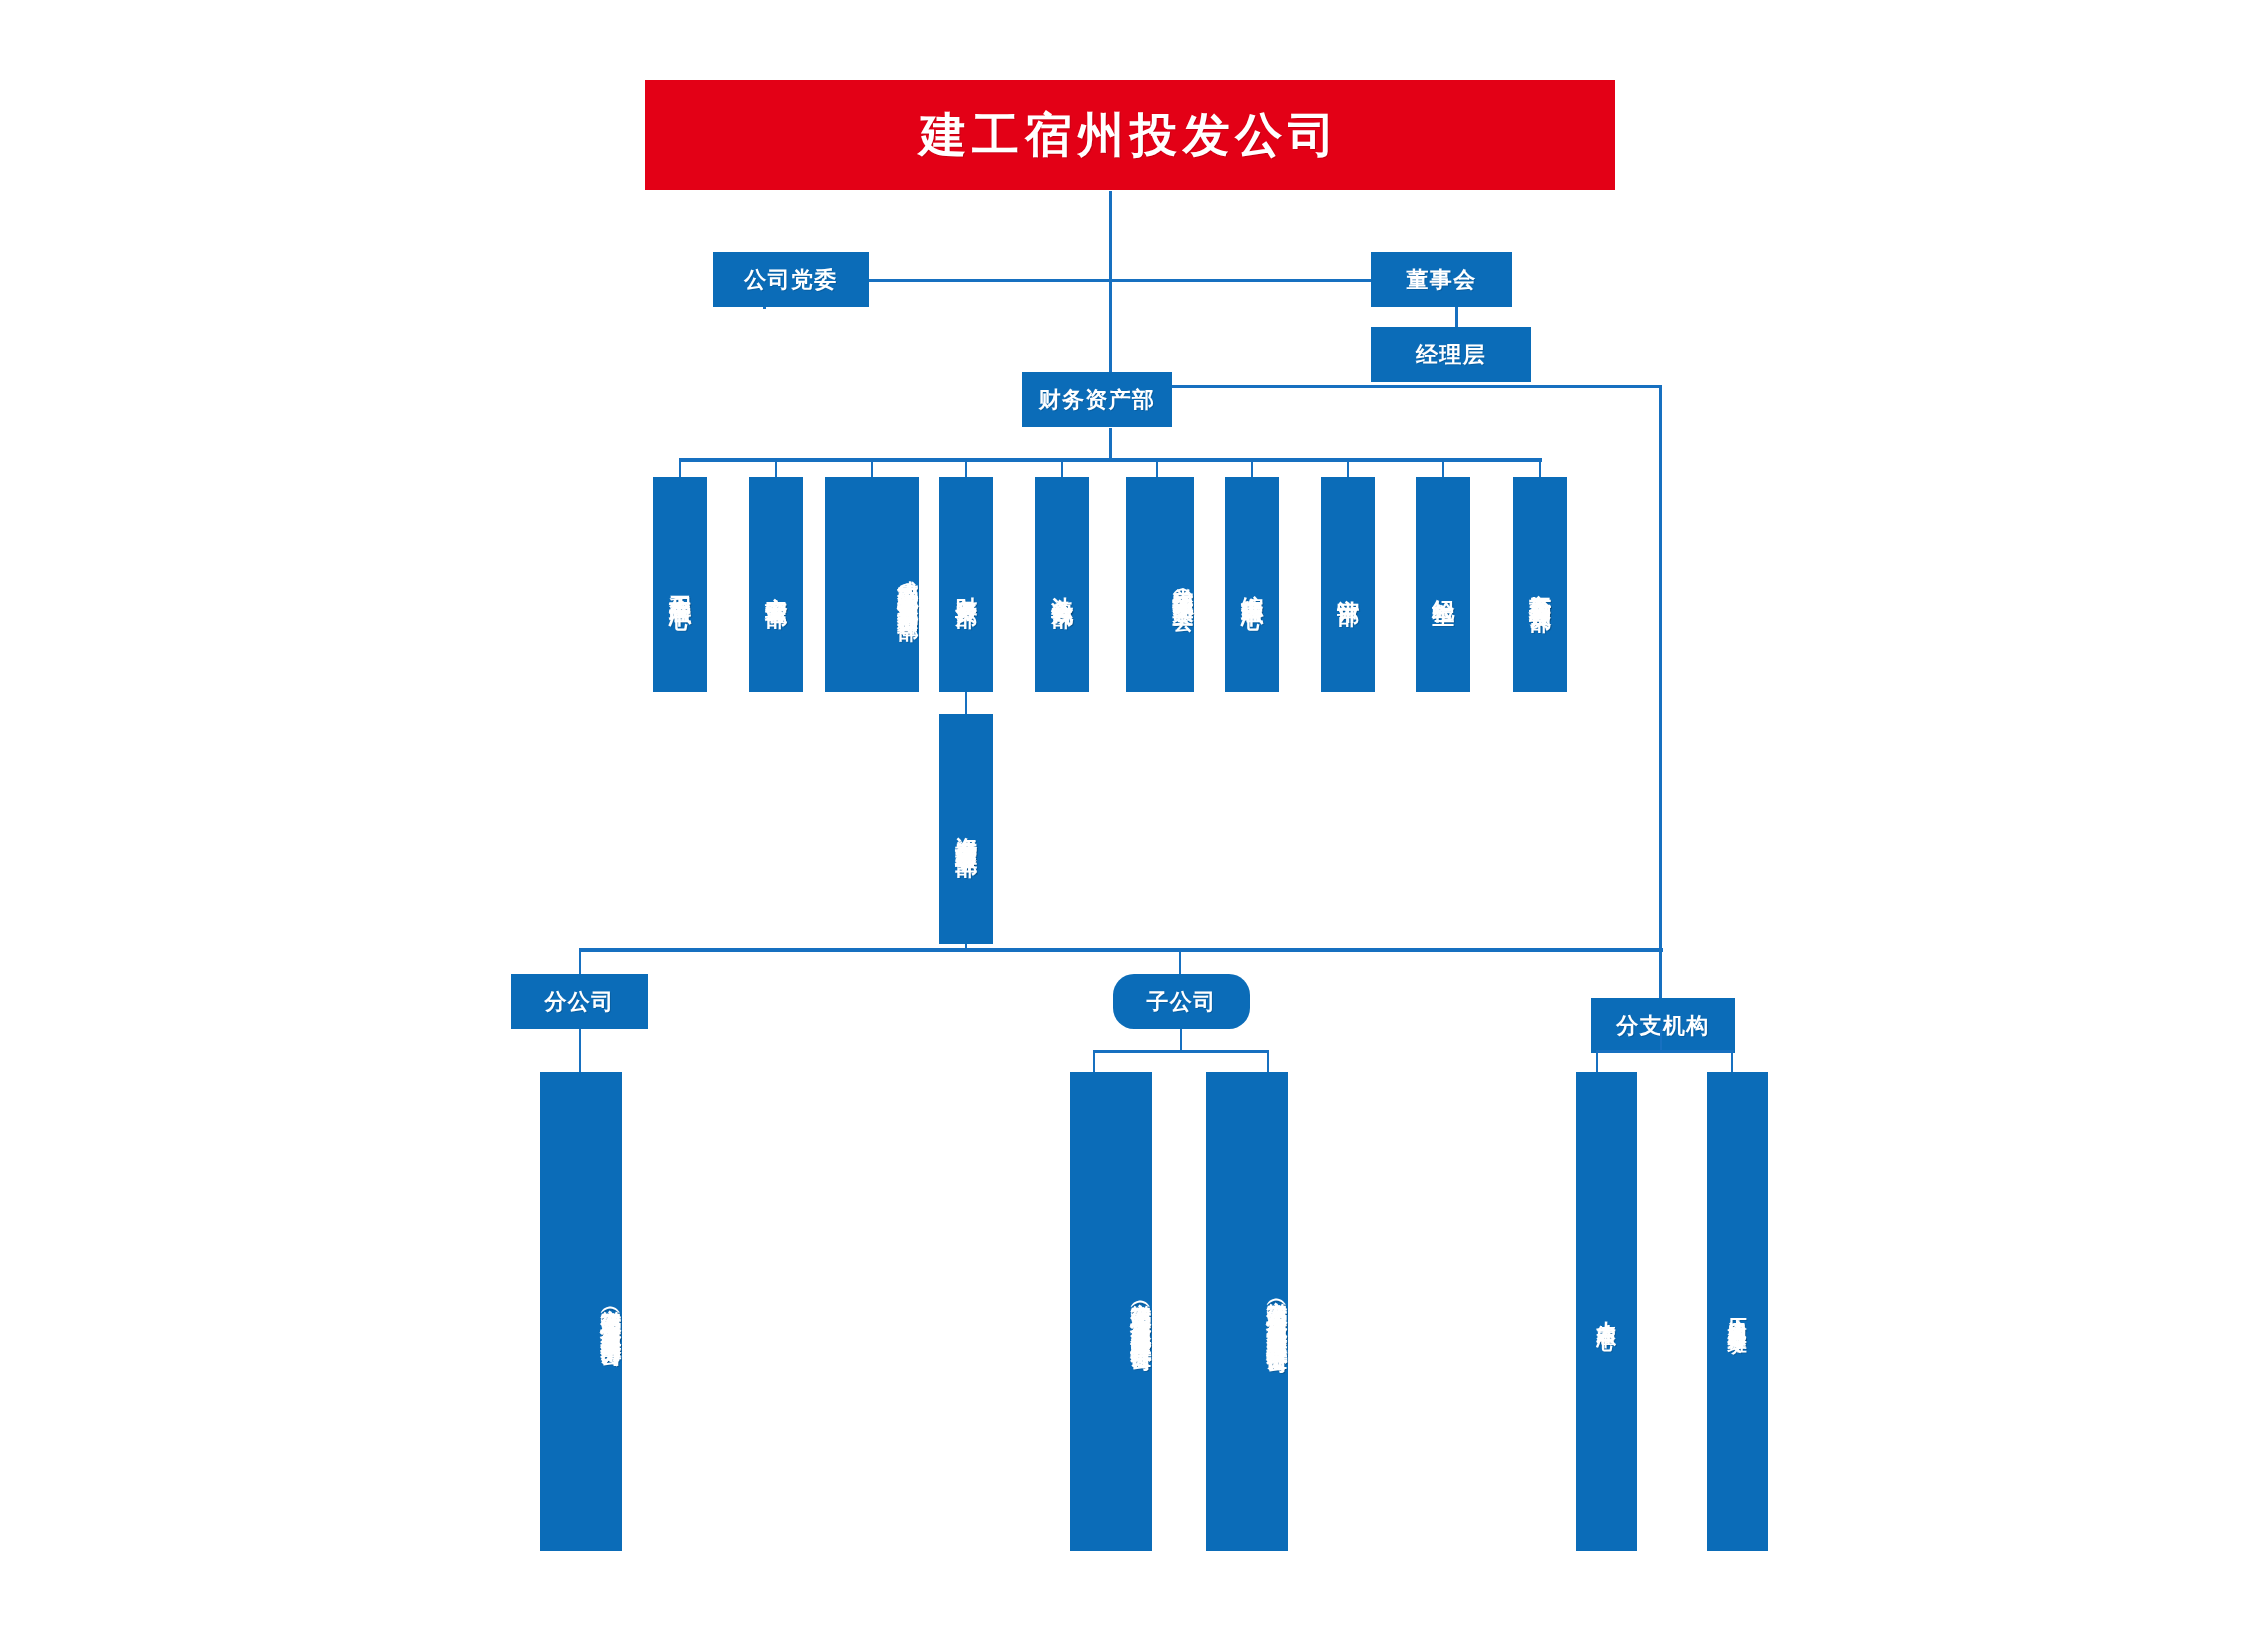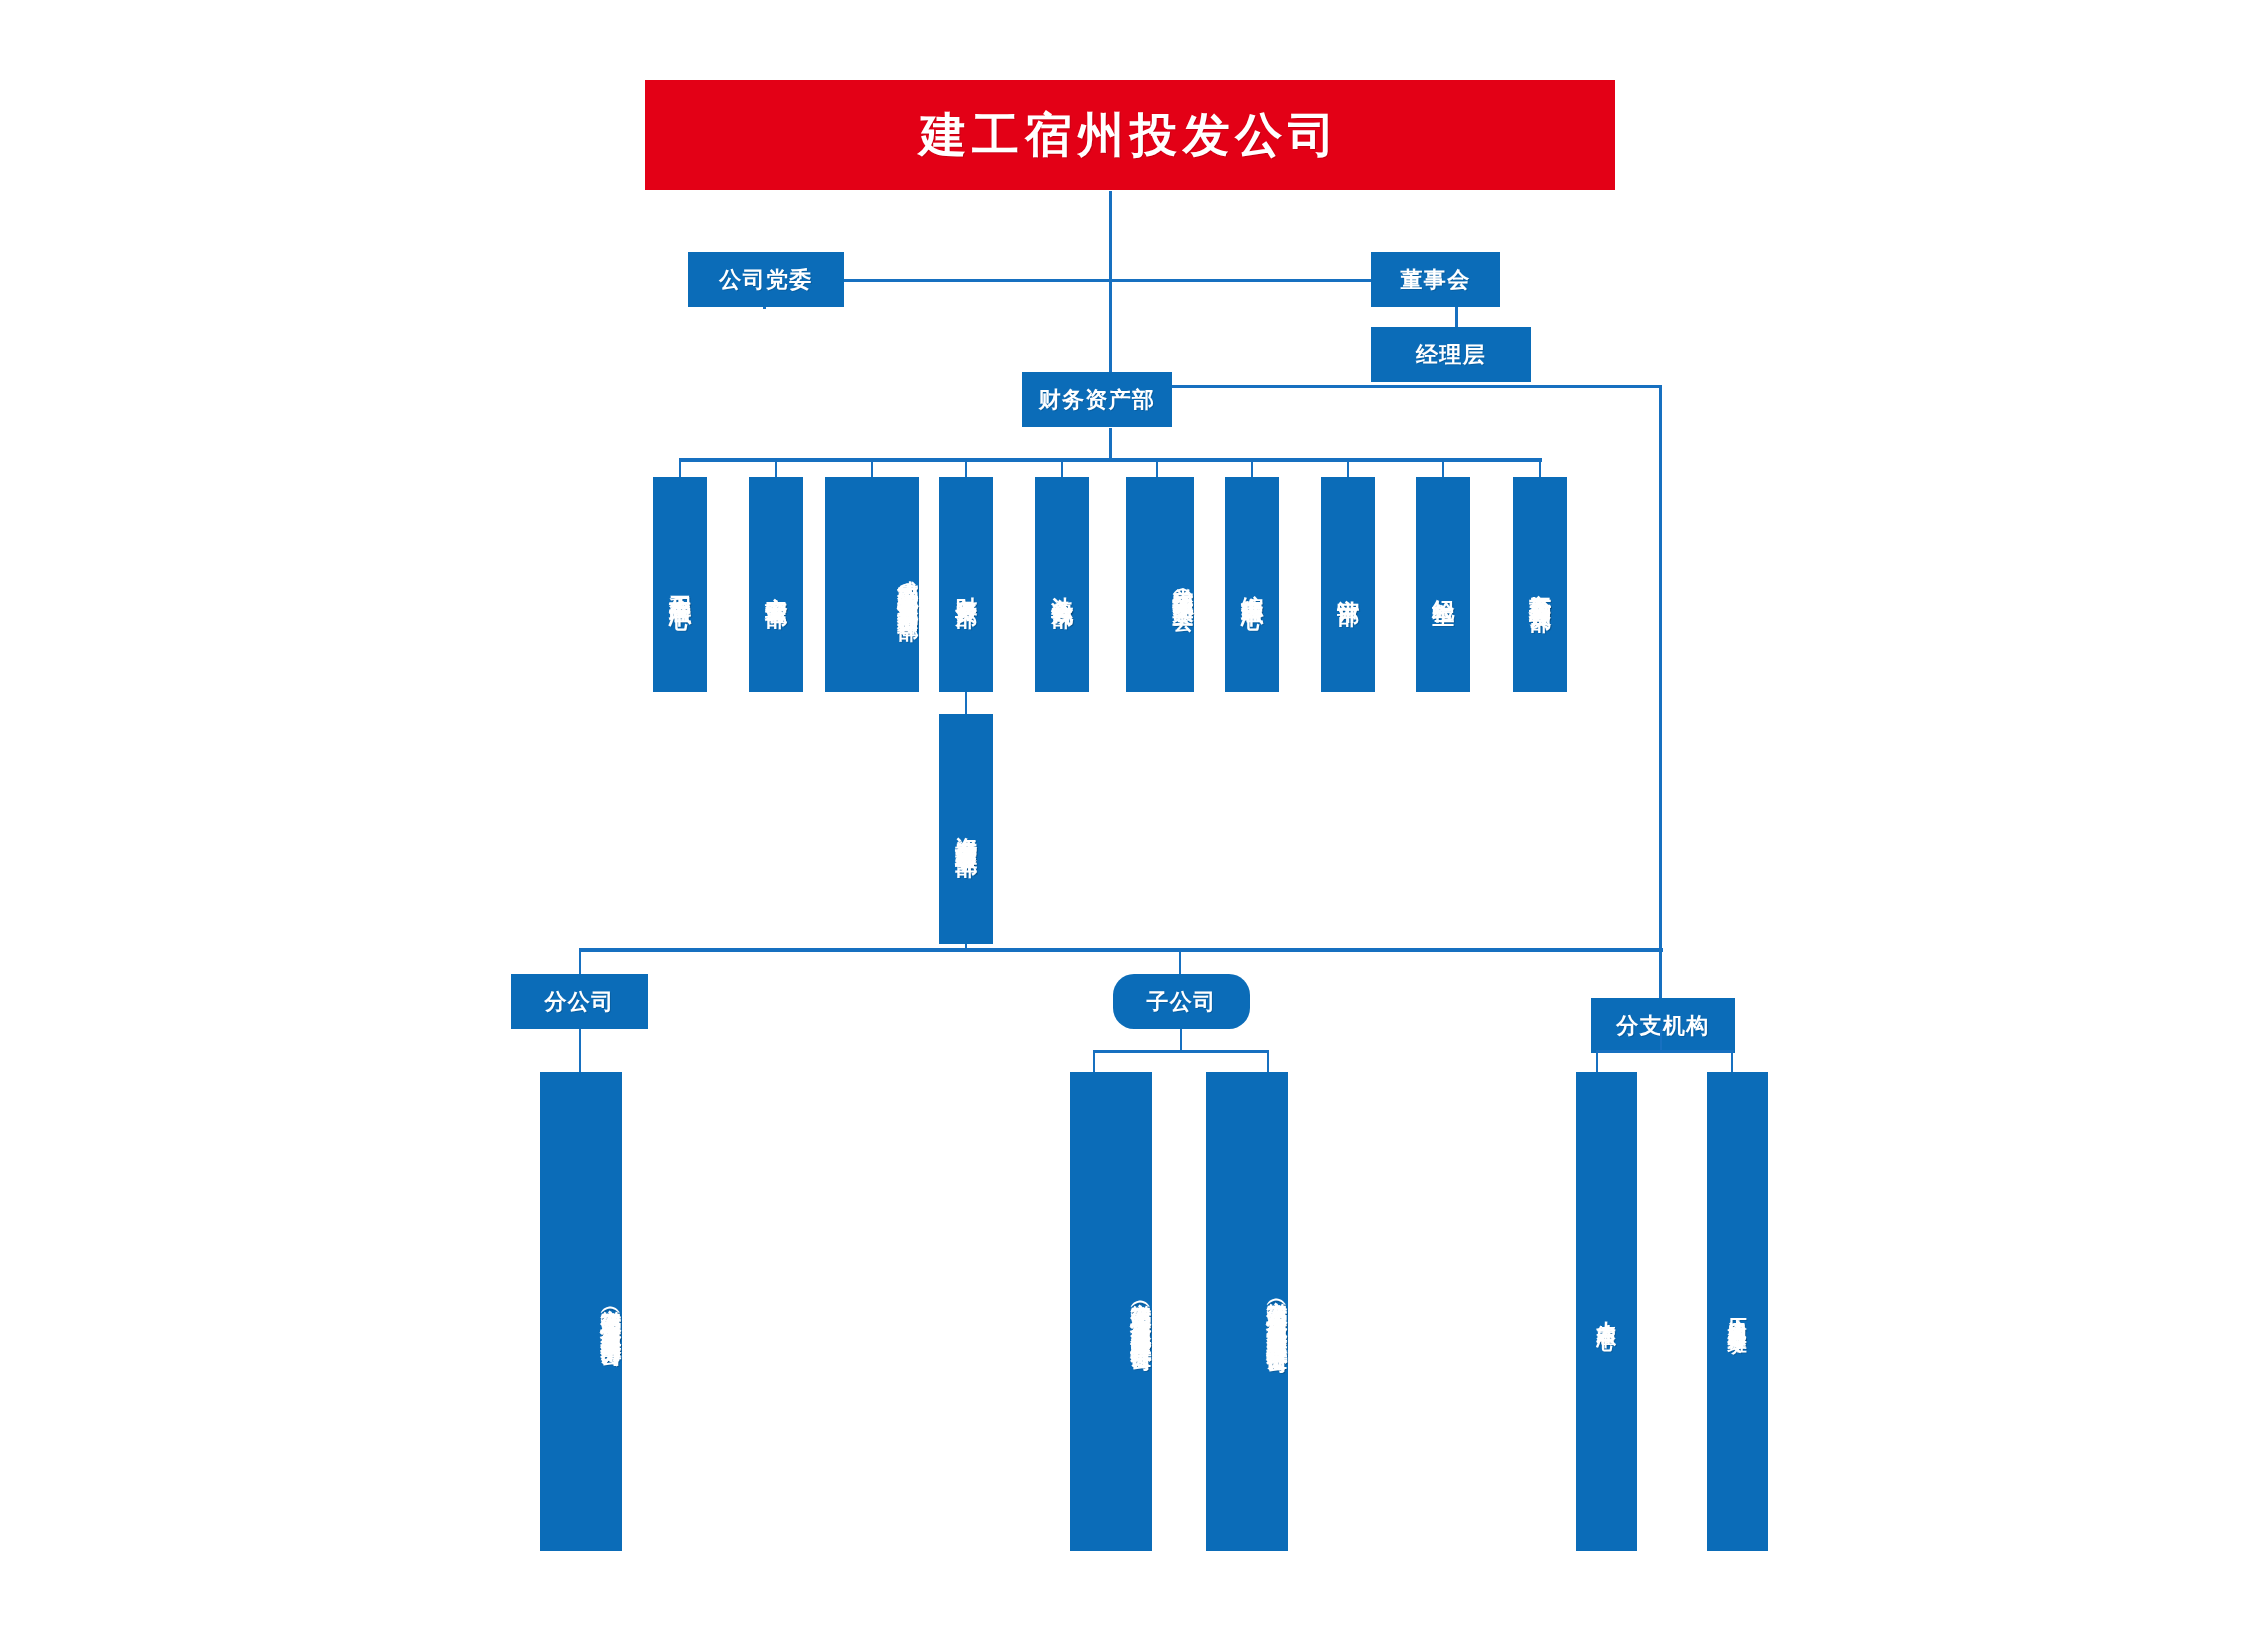--- a/index.html
+++ b/index.html
@@ -98,23 +98,23 @@
   <div class="box box-root" style="left:626px; top:80px; width:970px; height:110px;margin-left:19px;">建工宿州投发公司</div>
 
   <div class="conn conn-v" style="left:1109px; top:191px; width:2.8px; height:90px;"></div>
 
   <div class="conn conn-h" style="left:763px; top:279px; width:694px; height:2.8px;"></div>
 
   <div class="conn conn-v" style="left:763px; top:279px; width:2.8px; height:30px;"></div>
 
   <div class="conn conn-v" style="left:1455px; top:279px; width:2.8px; height:30px;"></div>
 
-  <div class="box box-h" style="left:688px; top:252px; width:156px; height:55px;font-family:Liberation Mono, monospace;">公司党委</div>
-
-  <div class="box box-h" style="left:1371px; top:252px; width:129px; height:55px;">董事会</div>
+  <div class="box box-h" style="left:713px; top:252px; width:156px; height:55px;font-family:Liberation Mono, monospace;">公司党委</div>
+
+  <div class="box box-h" style="left:1371px; top:252px; width:141px; height:55px;">董事会</div>
 
   <div class="conn conn-v" style="left:1455px; top:307px; width:2.8px; height:21.5px;"></div>
 
   <div class="box box-h" style="left:1371px; top:327px; width:160px; height:55px;text-align:right;">经理层</div>
 
   <div class="conn conn-v" style="left:1109px; top:279px; width:2.8px; height:96px;"></div>
 
   <div class="box box-h" style="left:1022px; top:372px; width:150px; height:55px;">财务资产部</div>
 
   <div class="conn conn-h" style="left:1172px; top:385px; width:489px; height:2.8px;"></div>

